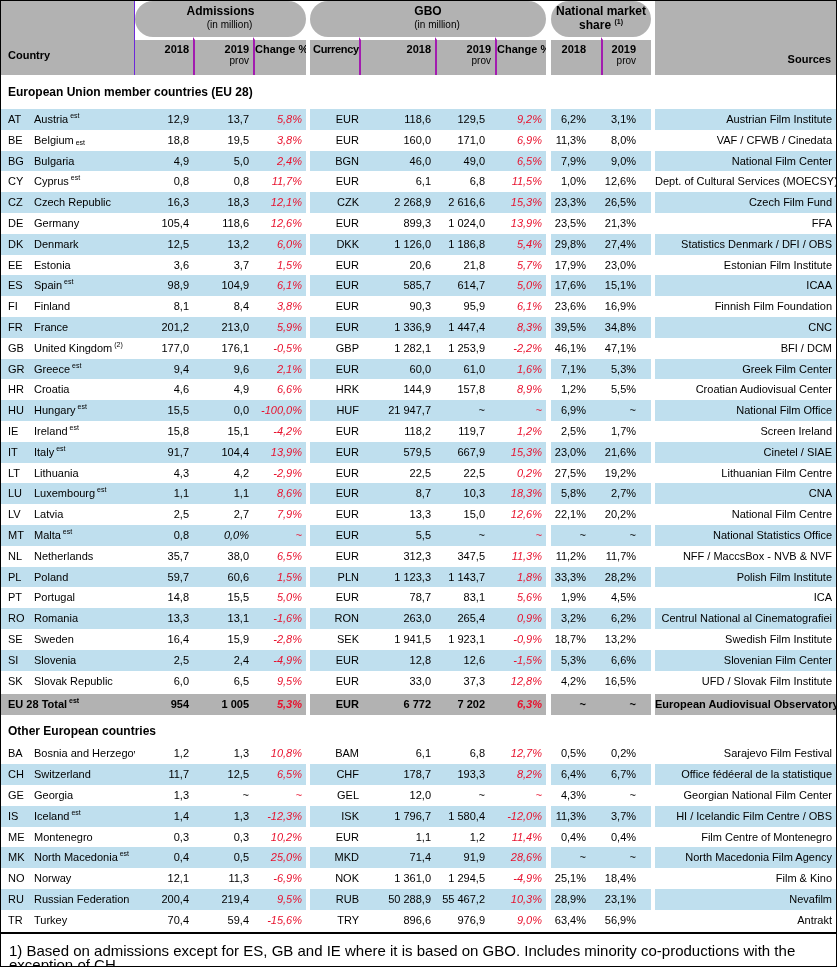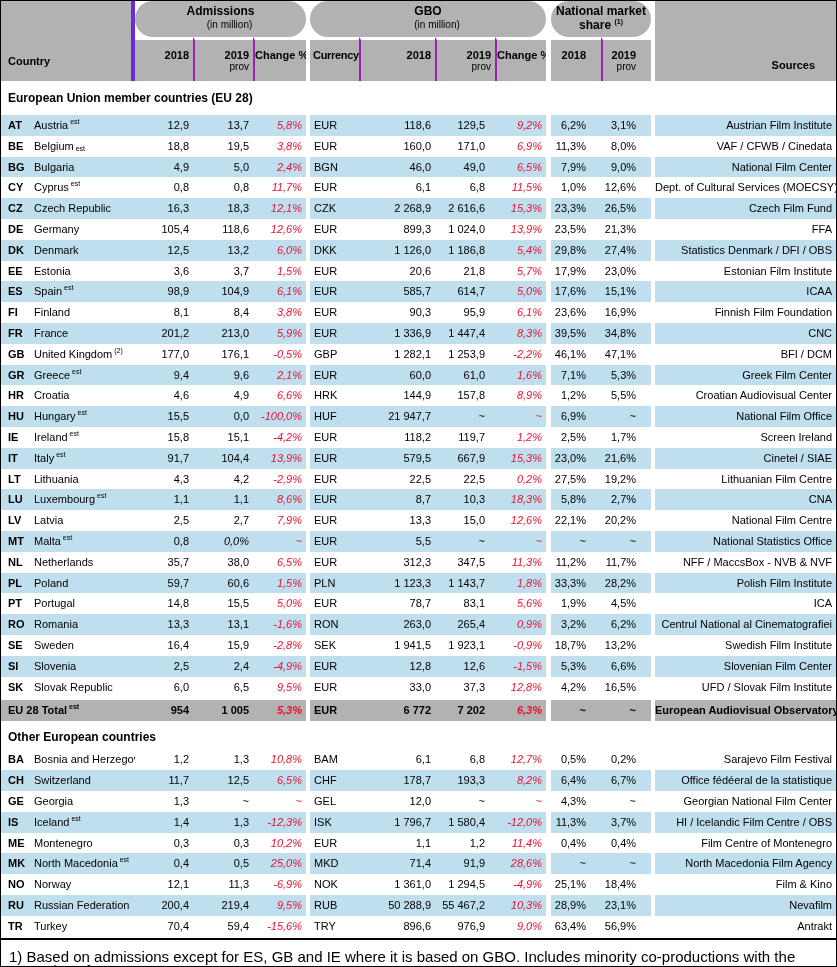--- a/index.html
+++ b/index.html
@@ -6,47 +6,47 @@
   body { width:837px; font-family:"Liberation Sans", sans-serif; color:#000; }
   .page { box-sizing:border-box; width:837px; height:967px; border:1px solid #000;
           background:#fff; overflow:hidden; position:relative; }
   table { border-spacing:0; table-layout:fixed; width:835px; }
   th, td { margin:0; padding:0; font-size:11px; overflow:hidden; white-space:nowrap; }
 
   
   thead th { background:var(--gray); font-weight:bold; }
   thead th.gapcol { background:#fff; }
   .country-h { vertical-align:bottom; text-align:left; padding-left:7px; padding-bottom:14px; }
-  .src-h     { vertical-align:bottom; text-align:right; padding-right:21px; padding-bottom:10px; }
+  .src-h     { vertical-align:bottom; text-align:right; padding-right:5px; padding-bottom:10px; }
   .group     { height:33px; text-align:center; vertical-align:top; padding-top:3px;border-radius:18px; }
   .gtitle    { font-size:12px; font-weight:bold; line-height:14px; }
   .gsub      { font-size:10px; font-weight:normal; line-height:13px;padding-left:18px; }
   .nms .gtitle { white-space:normal; line-height:14px; }
-  tr.hrow2 th { height:32px; vertical-align:top; padding-top:9px; border-top:3px solid #fff; }
+  tr.hrow2 th { height:32px; vertical-align:top; padding-top:3px; border-top:3px solid #fff; }
   th.y    { text-align:right; padding-right:4px; }
   th.chgh { text-align:right; padding-right:3px;margin-top:8px; }
   th.curh { text-align:left;  padding-left:3px; letter-spacing:-0.3px; }
   th.n18h, th.n19h { text-align:right; padding-right:15px; }
   .prov { font-size:10px; font-weight:normal; line-height:11px; }
   th.bl { border-left:2px solid #a21caf; }
 
   
   tbody td { height:20.8px; line-height:20.8px; }
   td.gapcol { background:#fff; }
   tr.blue td:not(.gapcol)  { background:var(--blue); }
   tr.total td:not(.gapcol) { background:var(--gray); font-weight:bold; }
   tr.total td { height:21px; }
-  td.code { padding-left:7px;font-weight:bold; }
+  td.code { padding-left:7px; }
   td.name { padding-left:1px; }
   td.tname{ padding-left:7px; }
   td.num  { text-align:right; padding-right:4px; }
   td.g19  { padding-right:10px; }
   td.n18, td.n19 { padding-right:15px; }
   td.chg  { text-align:right; padding-right:4px; color:var(--red); font-style:italic; }
-  td.cur  { text-align:left; padding-left:4px; }
+  td.cur  { text-align:right; padding-left:4px; }
   td.src  { text-align:right; padding-right:4px; }
   td.ital { font-style:italic; }
   sup.note { font-size:7px; line-height:0; }
   sup.note.low { vertical-align:baseline; position:relative; top:1px; }
 
   tr.section td { height:24px; font-weight:bold; font-size:12px; text-align:left; padding-left:7px;border-radius:16px; }
   tr.section.first td { height:34px; vertical-align:middle; }
   tr.sprow td { height:4px; line-height:4px; }
 
   
@@ -70,21 +70,21 @@
         <col style="width:60px">
         <col style="width:51px">
       <col style="width:5px">
       <col style="width:50px">
         <col style="width:50px">
       <col style="width:4px">
       <col style="width:181px">
     </colgroup>
     <thead>
       <tr>
-        <th class="country-h" colspan="2" rowspan="2" style="border-right:4px solid #6d28d9">Country</th>
+        <th class="country-h" colspan="2" rowspan="2" style="border-right:1px solid #6d28d9">Country</th>
         <th class="group" colspan="3">
           <div class="gtitle">Admissions</div>
           <div class="gsub">(in million)</div>
         </th>
         <th class="gapcol" rowspan="2"></th>
         <th class="group" colspan="4">
           <div class="gtitle">GBO</div>
           <div class="gsub">(in million)</div>
         </th>
         <th class="gapcol" rowspan="2"></th>

